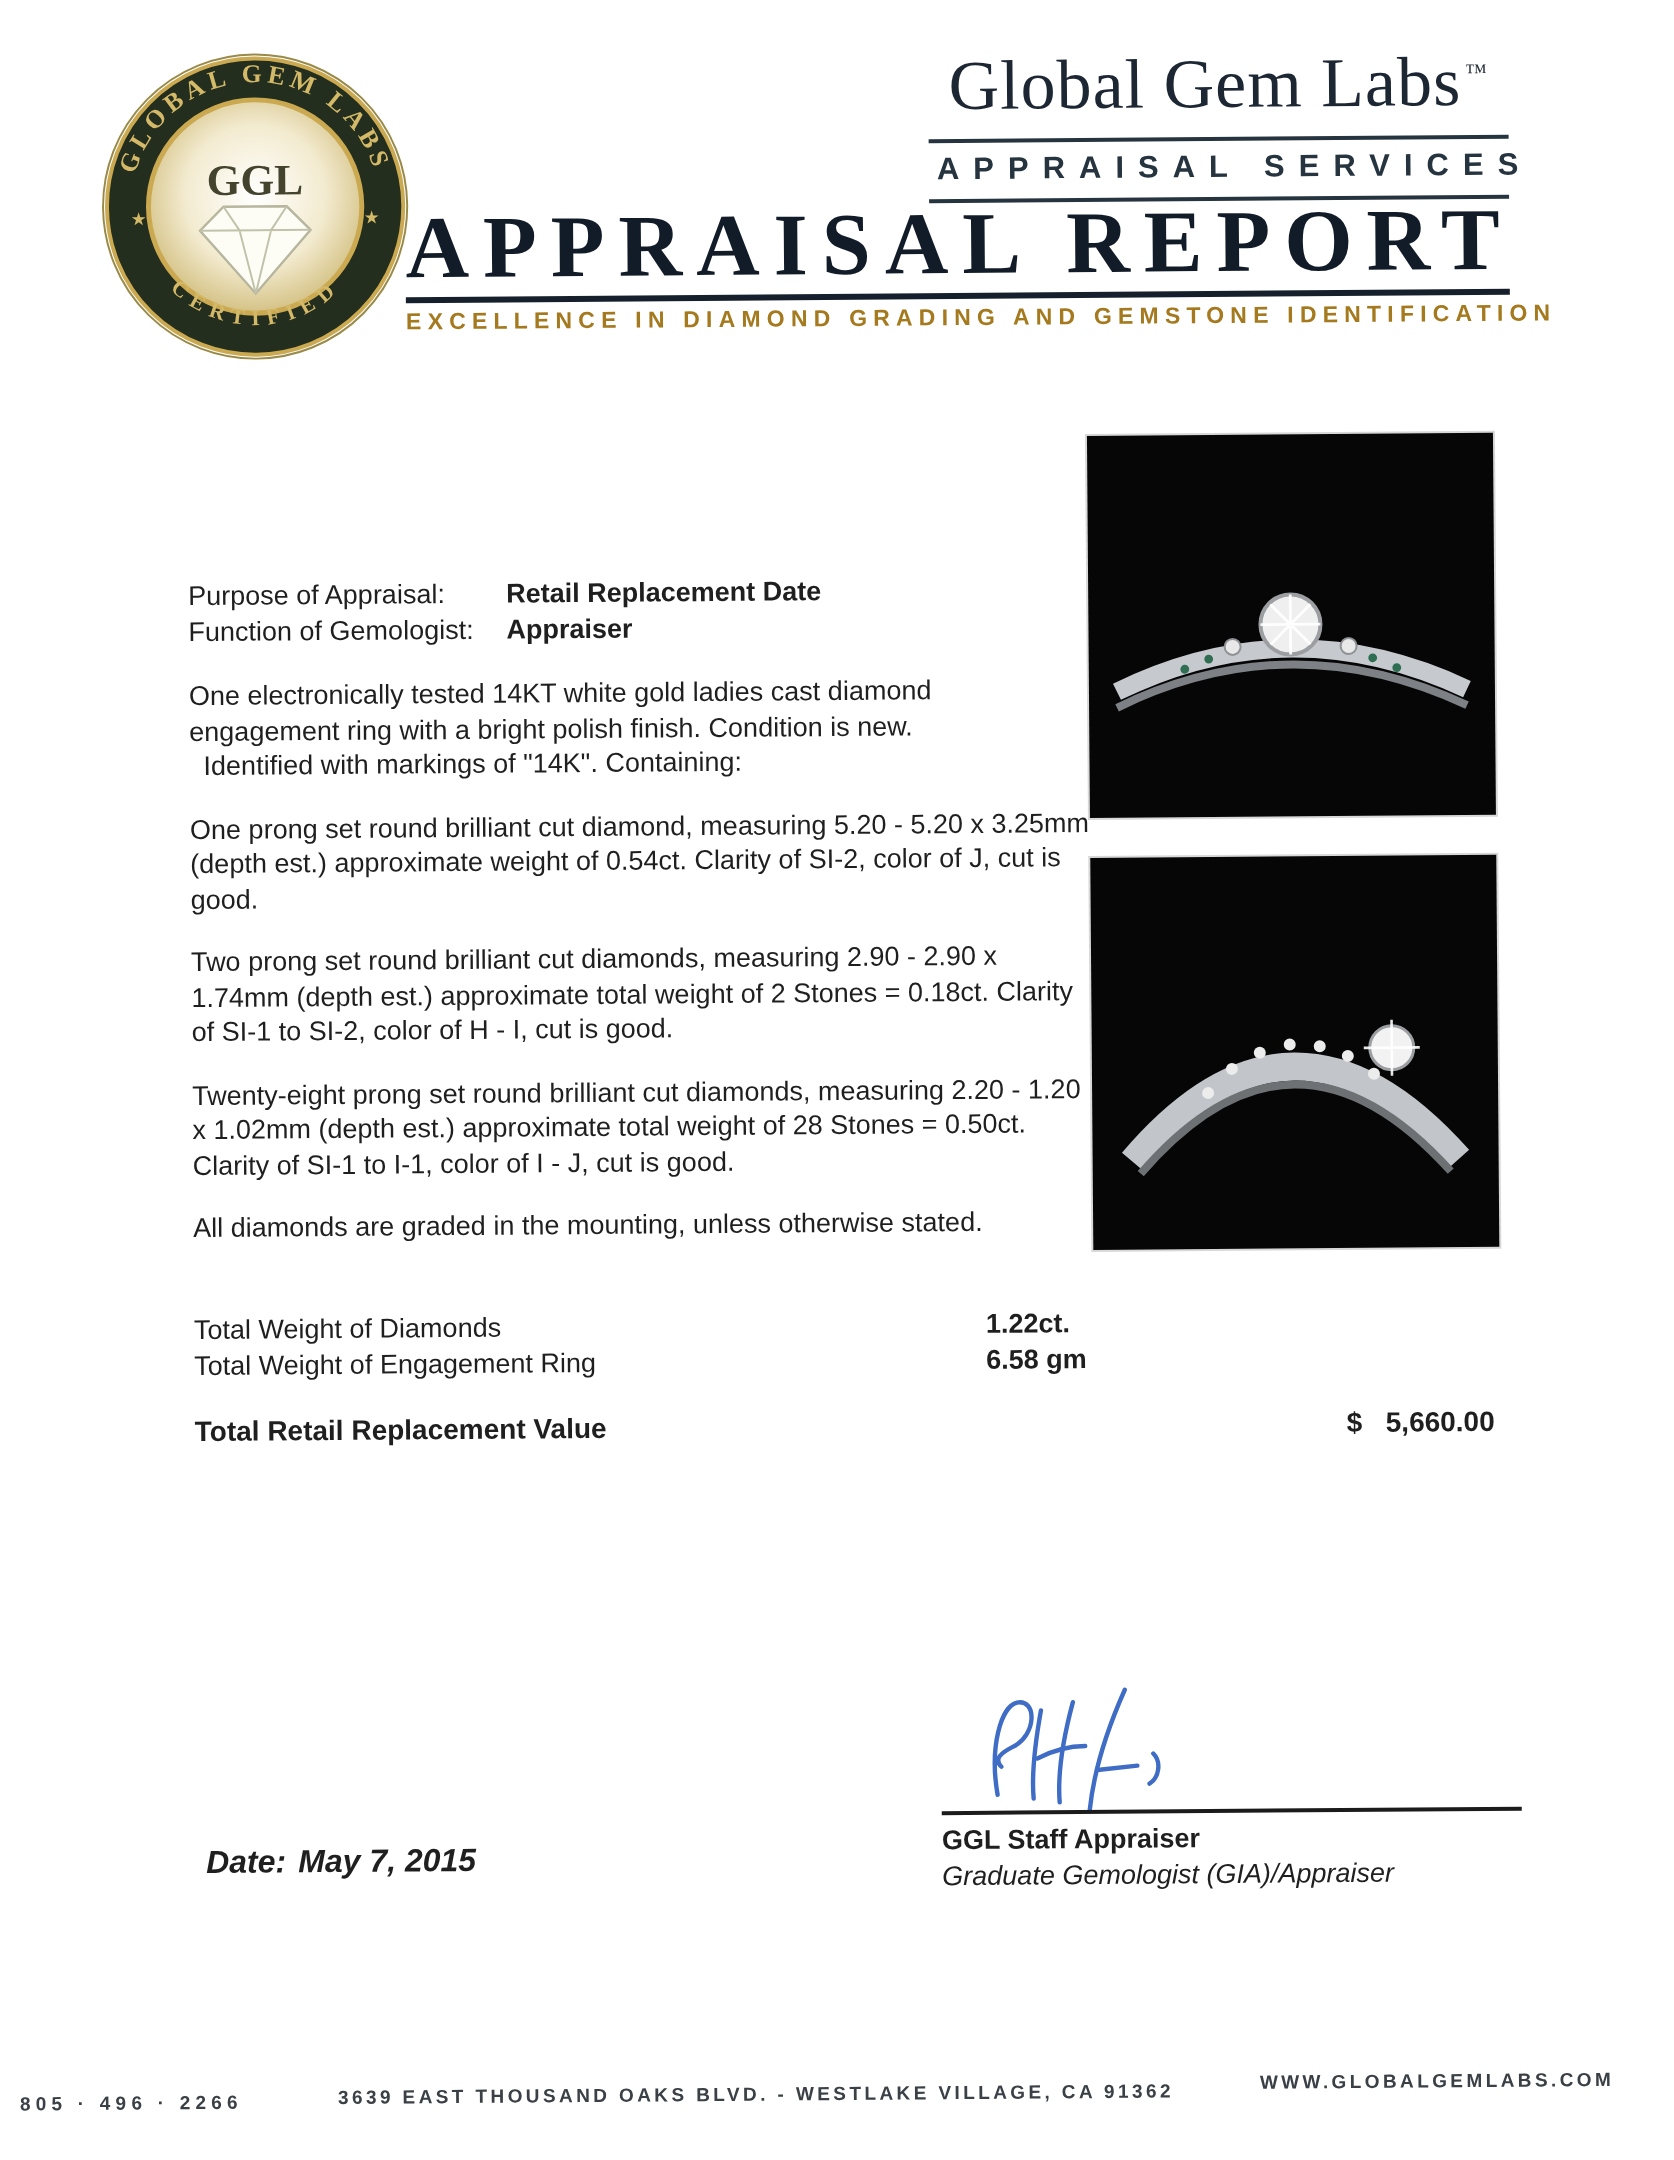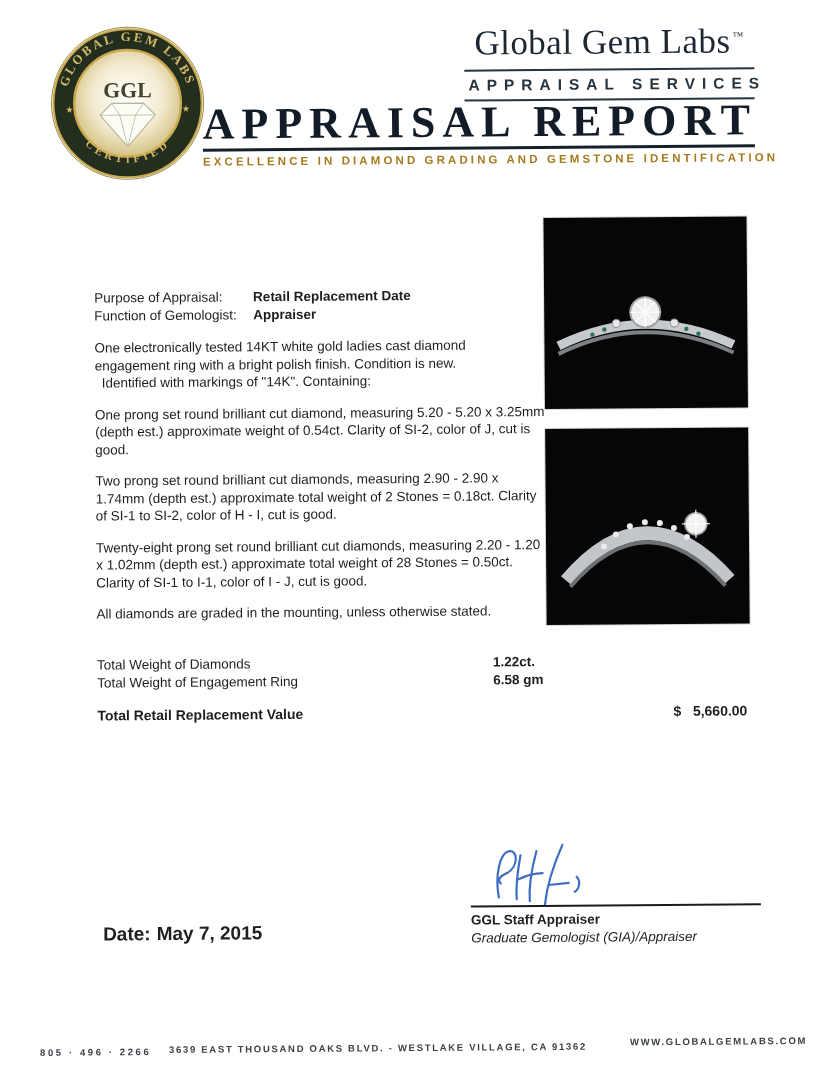--- a/index.html
+++ b/index.html
@@ -46,26 +46,26 @@
   .total-retail{position:absolute;left:96px;top:705px;width:652px;height:18px;
                 font-size:14px;font-weight:700;}
   .total-retail .currency{position:absolute;left:576px;top:0;}
   .total-retail .amount{position:absolute;right:2px;top:0;margin-left:32px;}
 
   
   .sig-svg{position:absolute;left:482px;top:840px;width:150px;height:68px;}
   .sig-line{position:absolute;left:468px;top:906px;width:290px;border-top:2px solid #1b1b1b;}
   .appraiser-title{position:absolute;left:468px;top:913px;font-size:13.5px;font-weight:700;}
   .appraiser-cred{position:absolute;left:468px;top:931px;font-size:13.5px;font-style:italic;}
-  .date-line{position:absolute;left:100px;top:921px;font-size:19px;font-weight:700;}
+  .date-line{position:absolute;left:100px;top:921px;font-size:16px;font-weight:700;font-style:italic;}
   .date-line .date-value{margin-left:6px;}
 
   
   .footer-item{position:absolute;font-size:9.5px;font-weight:700;color:#3a4046;white-space:nowrap;}
-  .footer-phone{left:36px;top:1044px;letter-spacing:2.6px;}
+  .footer-phone{left:6px;top:1044px;letter-spacing:2.6px;}
   .footer-address{left:165px;top:1042px;letter-spacing:1.7px;}
   .footer-website{left:626px;top:1038px;letter-spacing:1.7px;}
 </style>
 </head>
 <body>
 
 <div class="page">
   <div class="sheet">
 
     <svg class="seal" viewBox="0 0 160 160">

